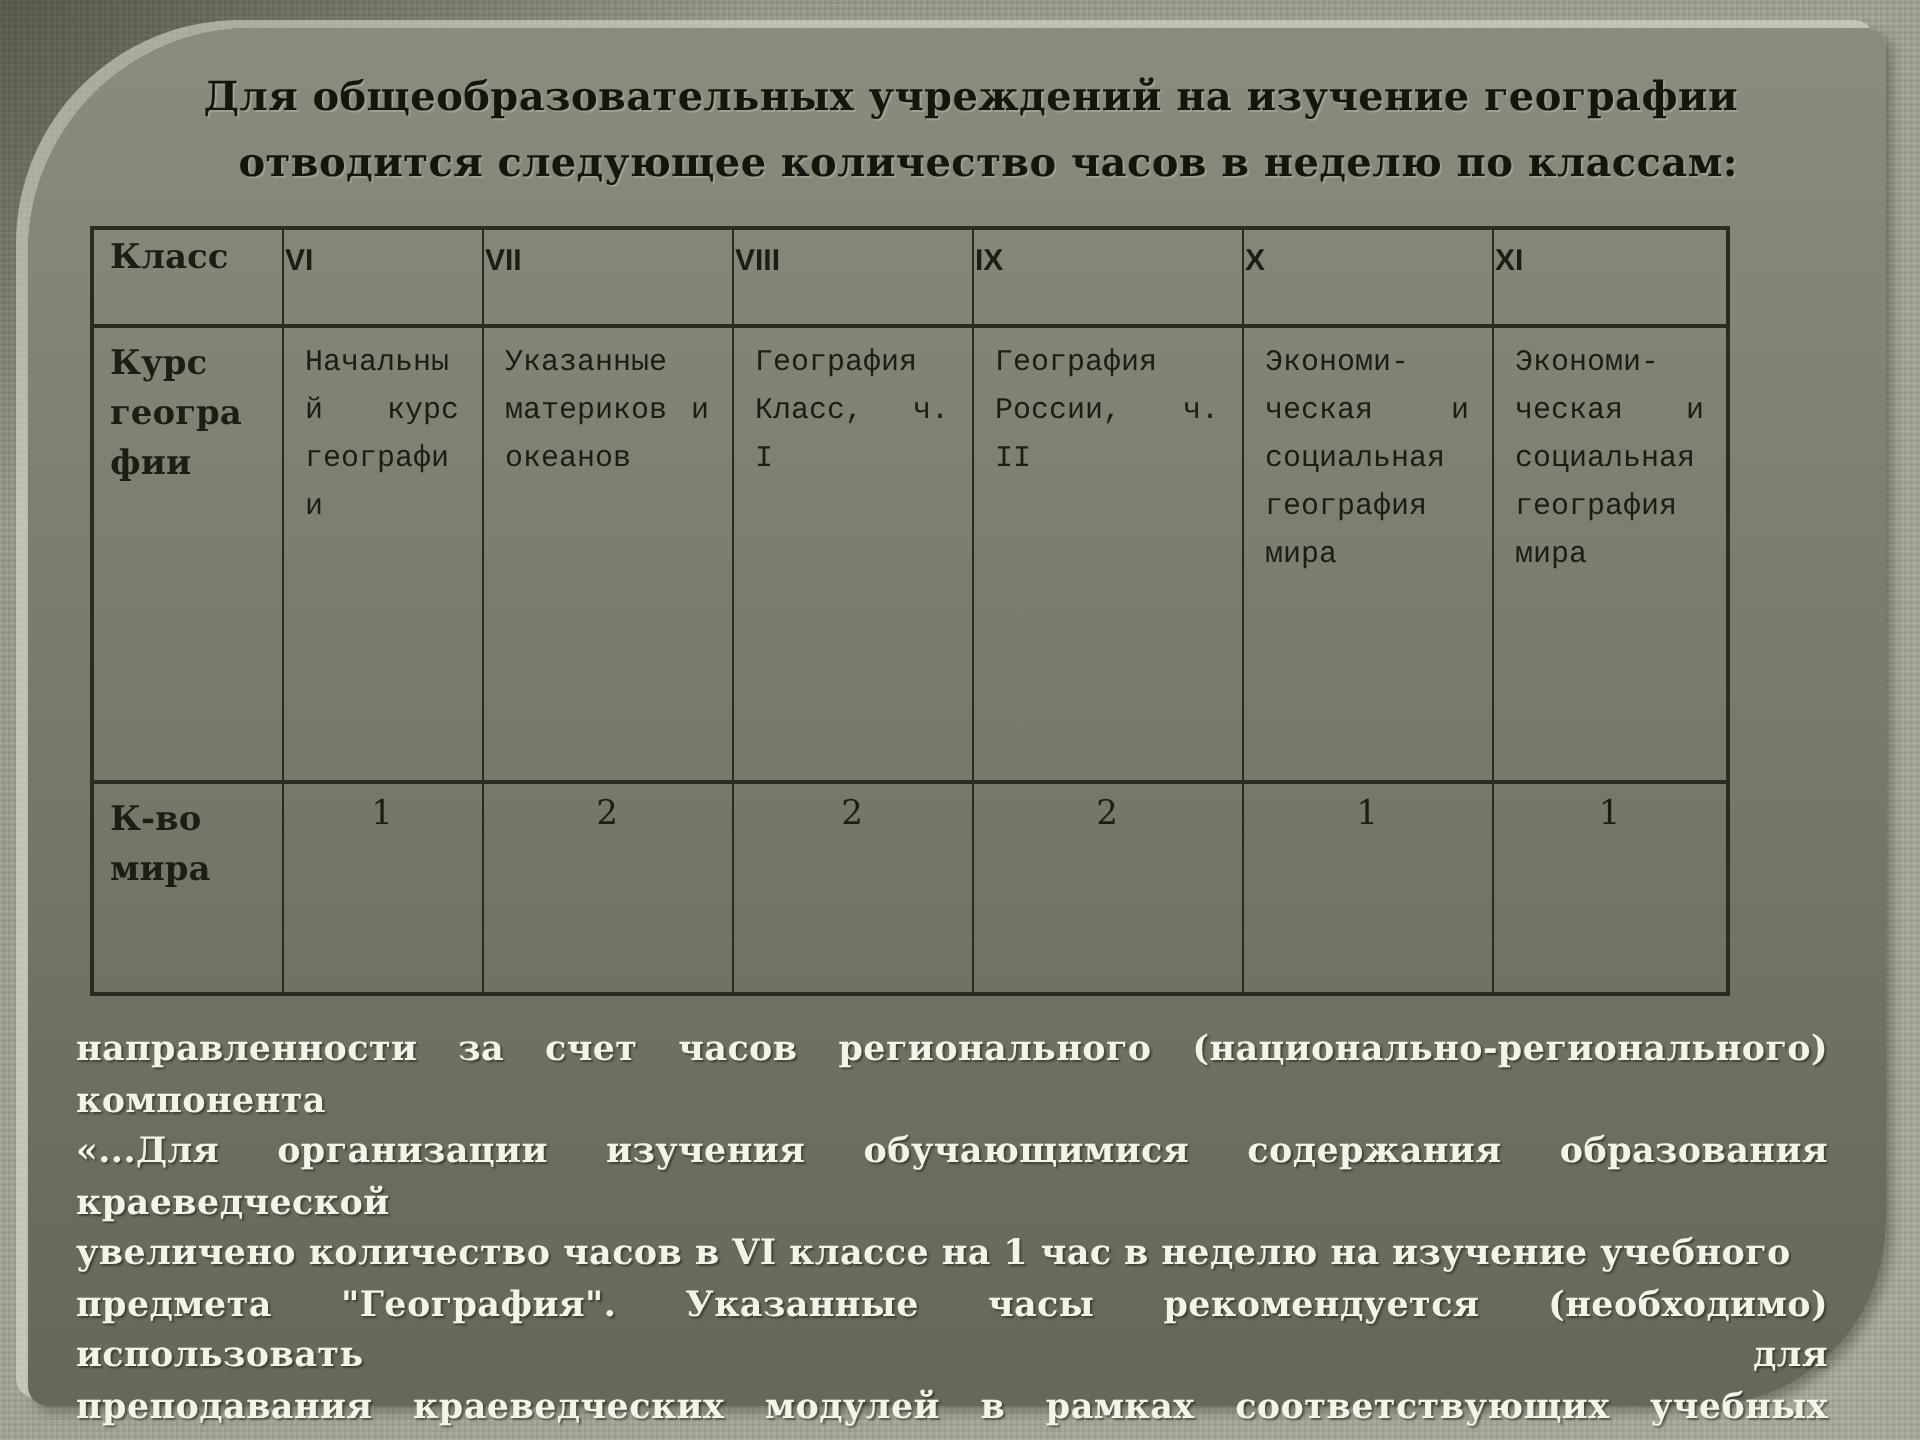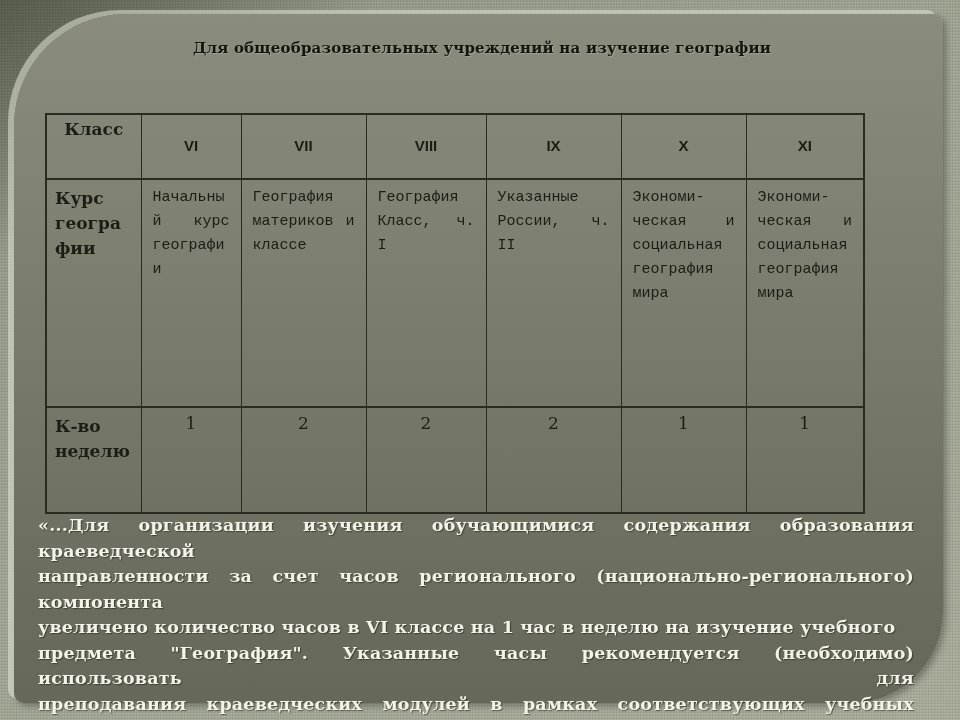--- a/index.html
+++ b/index.html
@@ -14,44 +14,44 @@
       linear-gradient(150deg, #8d9280 0%, #9da290 45%, #a7aa98 100%);
   }
   .panel{
     position:absolute;left:14px;top:14px;width:929px;height:689px;
     border-radius:112px 10px 92px 10px;
     background:linear-gradient(180deg,#8a8d7d 0%,#828575 22%,#747767 60%,#6a6d5e 85%,#666959 100%);
     box-shadow:-6px -4px 0 rgba(226,230,214,0.55), 3px 3px 6px rgba(30,32,22,0.35);
   }
   .title{
     position:absolute;left:55px;top:18px;width:800px;margin:0;
-    font-size:15px;font-weight:bold;color:#15150e;letter-spacing:0.2px;
-    line-height:33px;text-align:center;
+    font-size:20px;font-weight:bold;color:#15150e;letter-spacing:0.2px;
+    line-height:33px;text-align:right;
     text-shadow:1px 1px 0 rgba(255,255,255,0.18);
   }
   .title .t-line{display:block;}
   .title .t-line.indent{text-indent:26px;}
   table.hours-table{
     position:absolute;left:31px;top:99px;
     border-collapse:collapse;table-layout:fixed;width:818px;
     color:#1d1d15;
   }
   table.hours-table td,table.hours-table th{
     border-left:1px solid #2b2b22;border-right:1px solid #2b2b22;
     border-top:2px solid #2b2b22;border-bottom:2px solid #2b2b22;
     vertical-align:top;overflow:hidden;
   }
   table.hours-table{border:2px solid #2b2b22;}
   th.corner-cell{
-    height:43px;font-size:17px;font-weight:bold;text-align:center;
-    padding:4px 8px 16px 8px;font-family:"DejaVu Serif",serif;
+    height:43px;font-size:17px;font-weight:bold;text-align:left;
+    padding:4px 8px 0 8px;font-family:"DejaVu Serif",serif;
   }
   th.class-cell{
     font-family:"Liberation Sans",sans-serif;font-size:15px;font-weight:600;
-    text-align:center;padding-top:22px;
+    text-align:left;padding-top:7px;
   }
   td.label-cell{
     font-size:17px;font-weight:bold;padding:6px 8px;
     overflow-wrap:break-word;word-wrap:break-word;line-height:25px;margin-top:45px;
   }
   tr.course-row td{height:214px;}
   td.course-cell{
     font-family:Liberation Mono, monospace;font-size:15px;line-height:24px;
     padding:6px 11px;text-align:justify;overflow-wrap:break-word;
   }
@@ -66,20 +66,21 @@
   .quote .q-line.free{text-align-last:left;}
 </style>
 </head>
 <body>
 
 <div class="stage">
   <div class="panel">
 
     <h1 class="title">
       <span class="t-line indent">Для общеобразовательных учреждений на изучение географии</span>
+      <span class="t-line">отводится следующее количество часов в неделю по классам:</span>
     </h1>
 
     <table class="hours-table">
       <colgroup>
         <col style="width:95px">
           <col style="width:100px">
           <col style="width:125px">
         <col style="width:120px">
           <col style="width:135px">
           <col style="width:125px">
@@ -91,41 +92,41 @@
           <th class="class-cell">VI</th>
           <th class="class-cell">VII</th>
           <th class="class-cell">VIII</th>
           <th class="class-cell">IX</th>
           <th class="class-cell">X</th>
           <th class="class-cell">XI</th>
         </tr>
         <tr class="course-row">
           <td class="label-cell">Курс географии</td>
           <td class="course-cell">Начальный курс географии</td>
-          <td class="course-cell">География материков и классе</td>
+          <td class="course-cell">Указанные материков и океанов</td>
           <td class="course-cell">География Класс, ч. I</td>
-          <td class="course-cell">Указанные России, ч. II</td>
+          <td class="course-cell">География России, ч. II</td>
           <td class="course-cell">Экономи-ческая и социальная география мира</td>
           <td class="course-cell">Экономи-ческая и социальная география мира</td>
         </tr>
         <tr class="hours-row">
-          <td class="label-cell">К-во неделю</td>
+          <td class="label-cell">К-во мира</td>
           <td class="hour-cell">1</td>
           <td class="hour-cell">2</td>
           <td class="hour-cell">2</td>
           <td class="hour-cell">2</td>
           <td class="hour-cell">1</td>
           <td class="hour-cell">1</td>
         </tr>
       </tbody>
     </table>
 
     <p class="quote">
+      <span class="q-line">направленности  за счет часов регионального  (национально-регионального)  компонента</span>
       <span class="q-line">«...Для организации  изучения  обучающимися  содержания  образования   краеведческой</span>
-      <span class="q-line">направленности  за счет часов регионального  (национально-регионального)  компонента</span>
       <span class="q-line free">увеличено количество часов в VI классе   на 1 час в неделю на изучение учебного</span>
       <span class="q-line">предмета  "География". Указанные часы рекомендуется (необходимо)  использовать для</span>
       <span class="q-line">преподавания  краеведческих  модулей в рамках соответствующих  учебных предметов</span>
 
     </p>
 
   </div>
 </div>
 
 </body></html>

